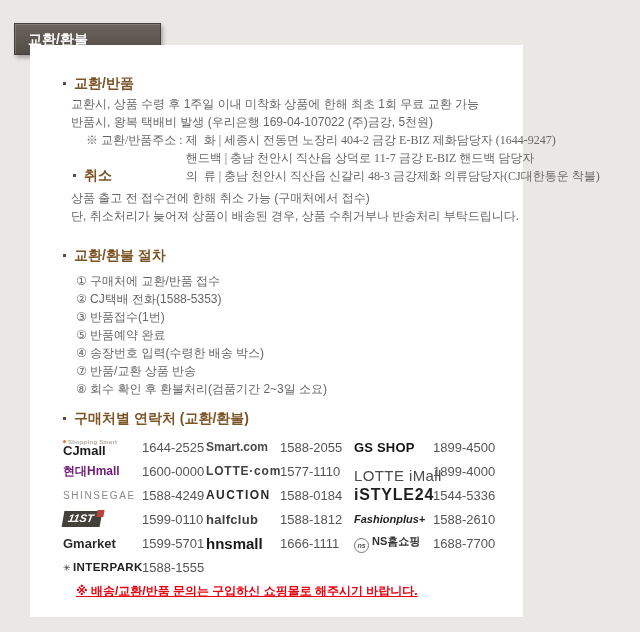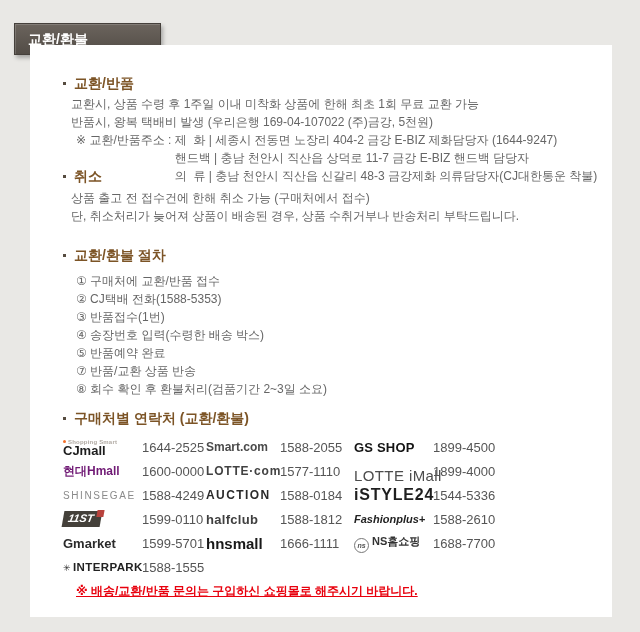--- a/index.html
+++ b/index.html
@@ -12,29 +12,29 @@
   .tab {
     position:absolute; left:14px; top:23px; width:147px; height:32px;
     box-sizing:border-box; background:#58524c;
     background:linear-gradient(#6b645d,#524c46);
     border:1px solid #45403b;
     box-shadow:2px 3px 4px rgba(0,0,0,0.28), inset 1px 1px 0 rgba(255,255,255,0.16);
     color:#ffffff; font-size:14px; font-weight:bold; line-height:30px;
     padding-left:13px;
   }
   .panel {
-    position:absolute; left:30px; top:45px; width:582px; height:572px;
+    position:absolute; left:30px; top:45px; width:493px; height:572px;
     background:#ffffff;
   }
   .content { padding:30px 0 0 33px; font-size:12px; color:#666; }
   .h { font-size:14px; font-weight:bold; color:#7c5426; line-height:16px; white-space:nowrap; }
   .blt { display:inline-block; width:3px; height:3px; background:#564c40; margin:0 8px 3px 0; }
   .mb4 { margin-bottom:4px; }
   .t { margin-left:8px; line-height:18px; white-space:pre; }
-  .addr { margin-left:13px; line-height:18px; position:relative; }
+  .addr { margin-left:23px; line-height:18px; position:relative;font-family:Liberation Serif, serif; }
   .addr-row { white-space:pre; }
   .addr-pre { white-space:pre; }
   .ghost { visibility:hidden; }
   .cancel-h { position:absolute; left:-13px; bottom:1px; }
   .body-gap { margin-top:4px; }
   .proc-h { margin-top:22px; margin-bottom:9px; }
   .steps { margin-left:13px; }
   .step { line-height:18px; white-space:pre; }
   .contact-h { margin-top:12px; margin-bottom:9px; }
   .grid {
@@ -93,22 +93,22 @@
 
     <div class="body-gap"></div>
     <div class="t">상품 출고 전 접수건에 한해 취소 가능 (구매처에서 접수)</div>
     <div class="t">단, 취소처리가 늦어져 상품이 배송된 경우, 상품 수취거부나 반송처리 부탁드립니다.</div>
 
     <div class="h proc-h"><span class="blt"></span><span>교환/환불 절차</span></div>
     <div class="steps">
       <div class="step">① 구매처에 교환/반품 접수</div>
       <div class="step">② CJ택배 전화(1588-5353)</div>
       <div class="step">③ 반품접수(1번)</div>
+      <div class="step">⑤ 반품예약 완료</div>
       <div class="step">④ 송장번호 입력(수령한 배송 박스)</div>
-      <div class="step">⑤ 반품예약 완료</div>
       <div class="step">⑦ 반품/교환 상품 반송</div>
       <div class="step">⑧ 회수 확인 후 환불처리(검품기간 2~3일 소요)</div>
     </div>
 
     <div class="h contact-h"><span class="blt"></span><span>구매처별 연락처 (교환/환불)</span></div>
 
     <div class="grid">
 
       <div class="lg lg-cj"><span class="tag"><span class="dot"></span><span>Shopping Smart</span></span><span>CJmall</span></div>
       <div class="ph">1644-2525</div>

